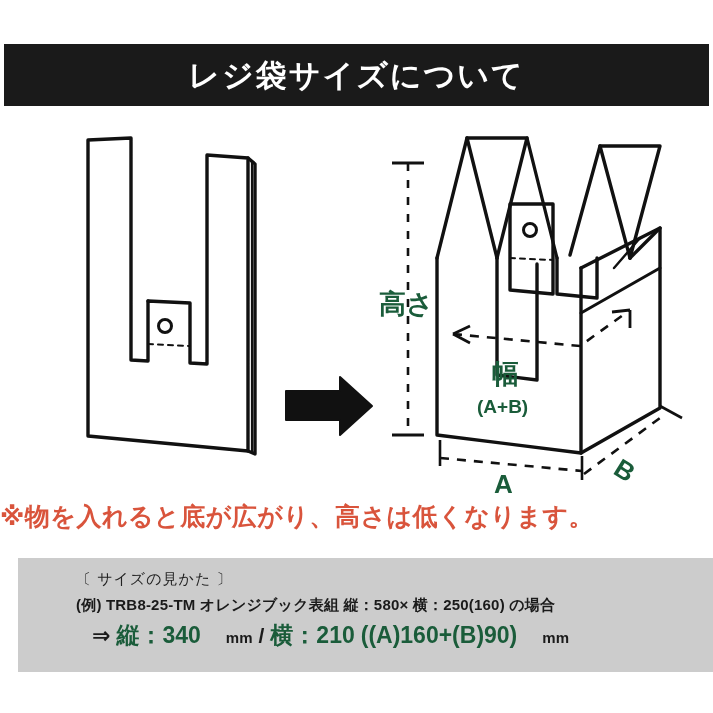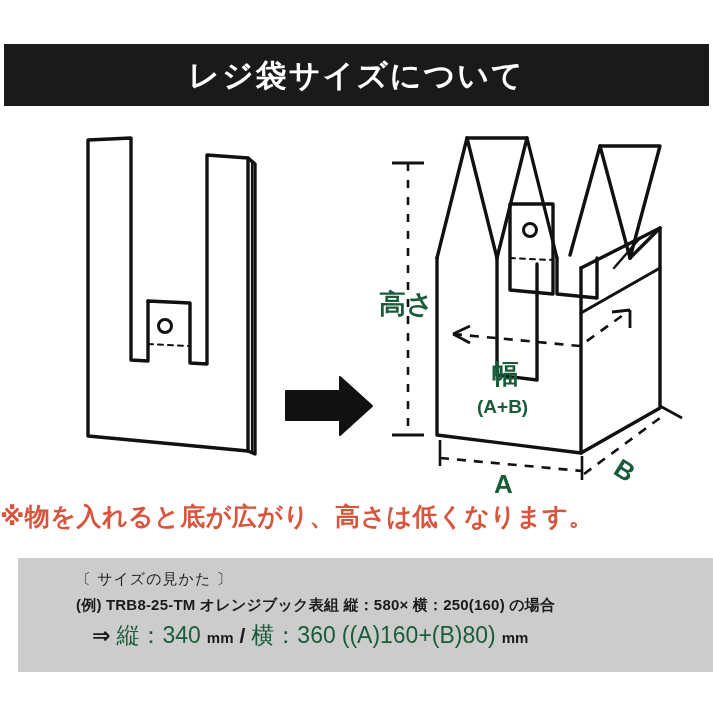--- a/index.html
+++ b/index.html
@@ -110,27 +110,28 @@
     gap: 6px;
   }
   .result-arrow {
     color: #1a1a1a;
     font-size: 22px;
     font-weight: 700;
   }
   .result-green {
     color: #1a5c3a;
     font-size: 23px;
-    font-weight: 400;
+    font-weight: 700;
     text-align: center;
   }
   .unit-small {
     font-size: 15px;
     font-weight: 700;
     color: #1a1a1a;
+    margin-left: 19px;
   }
   .slash {
     color: #1a1a1a;
     font-size: 21px;
     font-weight: 700;
   }
 
   
   .lbl-green {
     fill: #1a5c3a;
@@ -268,20 +269,20 @@
 
   <div class="info-panel">
     <div class="info-inner">
       <div class="info-heading">〔 サイズの見かた 〕</div>
       <div class="info-example">(例) TRB8-25-TM  オレンジブック表組 縦：580× 横：250(160) の場合</div>
       <div class="info-result">
         <span class="result-arrow">⇒</span>
         <span class="result-green">縦：340</span>
         <span class="unit-small">mm</span>
         <span class="slash">/</span>
-        <span class="result-green">横：360</span>
-        <span class="result-green">((A)160+(B)80)</span>
+        <span class="result-green">横：210</span>
+        <span class="result-green">((A)160+(B)90)</span>
         <span class="unit-small">mm</span>
       </div>
     </div>
   </div>
 
 </div>
 
 </body></html>

